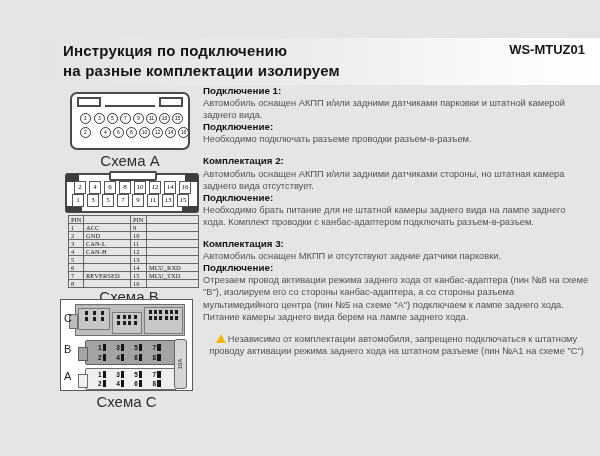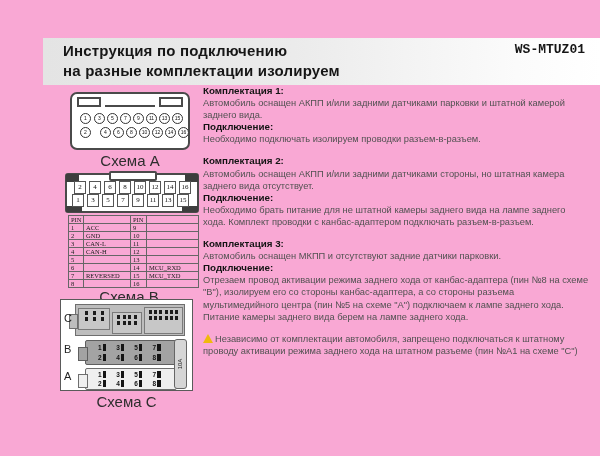--- a/index.html
+++ b/index.html
@@ -1,24 +1,24 @@
 <!DOCTYPE html>
 <html><head>
 <meta charset="utf-8">
 <style>
   html,body{margin:0;padding:0;background:#fff;}
-  .page{position:relative;width:600px;height:456px;background:#f9a8d4;overflow:hidden;
+  .page{position:relative;width:600px;height:456px;background:#e5e5e5;overflow:hidden;
         font-family:"Liberation Sans",sans-serif;}
 
   
   .band{position:absolute;left:43px;top:38px;right:0;height:47px;
         background:linear-gradient(to right,#e4e4e4 0%,#ebebeb 45%,#fbfbfb 85%,#ffffff 100%);}
   .title{position:absolute;left:63px;top:41px;font-size:15px;font-weight:bold;color:#161616;
          line-height:20px;letter-spacing:.2px;}
-  .model{position:absolute;right:15px;top:42px;font-size:13px;font-weight:bold;color:#161616;font-family:Liberation Mono, monospace;}
+  .model{position:absolute;right:15px;top:42px;font-size:13px;font-weight:bold;color:#161616;}
 
   
   .cap{position:absolute;text-align:center;font-size:15px;color:#2e2e2e;}
 
   
   .connA{position:absolute;left:70px;top:92px;width:120px;height:58px;border:2px solid #4a4a4a;
          border-radius:7px;background:#fff;box-sizing:border-box;}
   .tabA{position:absolute;top:3px;width:24px;height:10px;border:2px solid #4a4a4a;box-sizing:border-box;}
   .tabA.l{left:5px}.tabA.r{right:5px}
   .recess{position:absolute;left:33px;right:33px;top:11px;border-top:2px solid #4a4a4a;}
@@ -81,21 +81,21 @@
   .fuse{position:absolute;left:113px;top:39px;width:13px;height:50px;background:#d6d6d6;
         border:1px solid #666;border-radius:3px;box-sizing:border-box;display:flex;
         align-items:center;justify-content:center;}
   .fuseLbl{transform:rotate(-90deg);font-size:6px;color:#222;white-space:nowrap;}
 
   
   .txt{position:absolute;left:203px;top:85px;width:387px;font-size:9.3px;line-height:12.1px;color:#515151;}
   .txt h3{font-size:9.8px;color:#141414;margin:0;line-height:12.1px;font-weight:bold;}
   .txt p{margin:0;}
   .sec{margin-bottom:10px;}
-  .warn{margin-top:6px;}
+  .warn{margin-top:6px;text-align:center;}
   .warnIco{display:inline-block;width:0;height:0;border-left:5px solid transparent;
            border-right:5px solid transparent;border-bottom:9px solid #f0b90b;
            margin-right:2px;vertical-align:-1px;}
 </style>
 </head>
 <body>
 
 <div class="page">
 
   <div class="band"></div>
@@ -354,24 +354,24 @@
       <span class="fuseLbl">10A</span>
     </div>
   <span class="cletter" style="top: 12px;">C</span>
       <span class="cletter" style="top: 43px;">B</span>
       <span class="cletter" style="top: 70px;">A</span>
     </div>
   <div class="cap" style="left:60px;top:393px;width:133px;">Схема C</div>
 
   <div class="txt">
     <div class="sec">
-      <h3>Комплектация 1:</h3>
+      <h3>Подключение 1:</h3>
       <p>Автомобиль оснащен АКПП и/или задними датчиками парковки и штатной камерой заднего вида.</p>
       <h3>Подключение:</h3>
-      <p>Необходимо подключать изолируем проводки разъем-в-разъем.</p>
+      <p>Необходимо подключать разъеме проводки разъем-в-разъем.</p>
     </div>
     <div class="sec">
       <h3>Комплектация 2:</h3>
       <p>Автомобиль оснащен АКПП и/или задними датчиками стороны, но штатная камера заднего вида отсутствует.</p>
       <h3>Подключение:</h3>
       <p>Необходимо брать питание для не штатной камеры заднего вида на лампе заднего хода. Комплект проводки с канбас-адаптером подключать разъем-в-разъем.</p>
     </div>
     <div class="sec">
       <h3>Комплектация 3:</h3>
       <p>Автомобиль оснащен МКПП и отсутствуют задние датчики парковки.</p>

